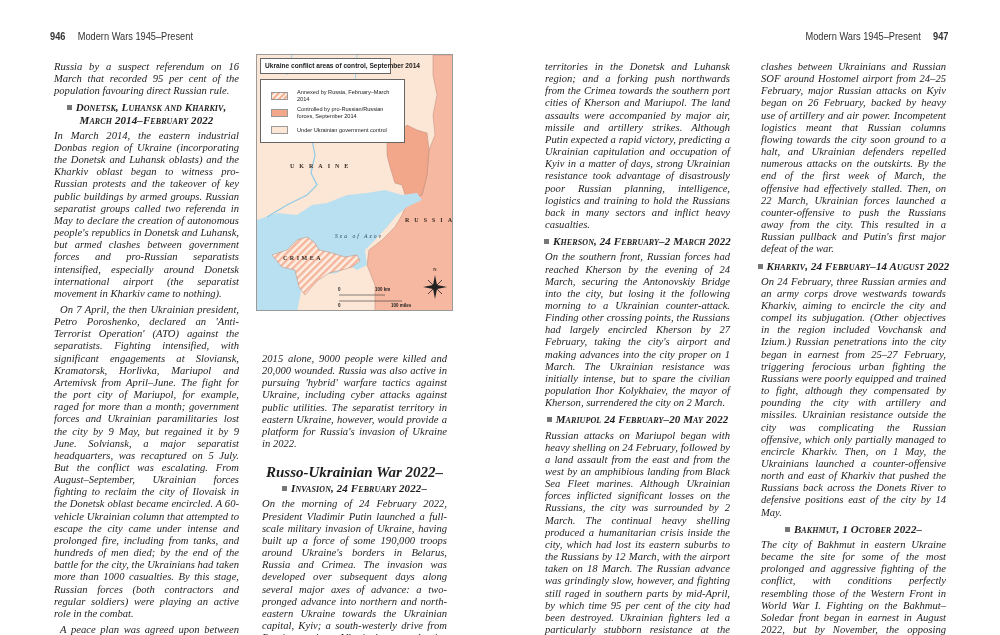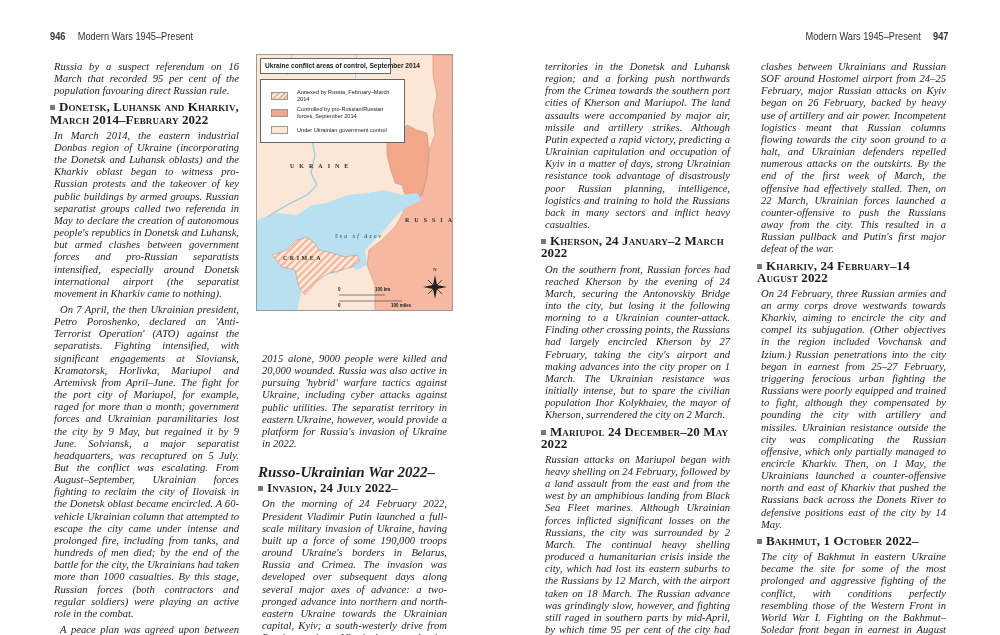--- a/index.html
+++ b/index.html
@@ -7,23 +7,23 @@
   .running-head { position: absolute; top: 30px; font-family: "Liberation Sans", sans-serif; font-size: 10.5px; color: #333; transform: scaleX(0.88); }
   .running-head .folio { font-weight: bold; }
   #head-left { left: 50px; transform-origin: left center; }
   #head-left .title { margin-left: 14px; }
   #head-right { right: 52px; transform-origin: right center; }
   #head-right .folio { margin-left: 14px; }
   .col { position: absolute; top: 57px; width: 193px; font-size: 10.6px; line-height: 12.15px; text-align: justify; hyphens: none; }
   .col p { margin: 4px; font-style: italic; }
   .col p.indent { text-indent: 6px; }
   .col p.cont { text-indent: 0; }
-  .sub { font-weight: bold; font-variant: small-caps; font-size: 13px; text-align: left; letter-spacing: 0.1px; }
+  .sub { font-weight: bold; font-variant: small-caps; font-size: 11px; text-align: center; letter-spacing: 0.1px; font-style: italic; }
   .sub .bullet { display: inline-block; width: 5px; height: 5px; background: #777; margin-right: 4px; vertical-align: 1px; }
-  .section-title { font-weight: bold; font-style: italic; font-size: 15px; text-align: left; margin: 13px 0 1px 0; line-height: 18px; }
+  .section-title { font-weight: bold; font-style: italic; font-size: 15px; text-align: center; margin: 13px 0 1px 0; line-height: 18px; }
   #col1 { left: 50px; }
   #col2 { left: 258px; top: 349px; }
   #col3 { left: 541px; }
   #col4 { left: 757px; }
   #map-figure { position: absolute; left: 256px; top: 54px; width: 197px; height: 257px; border: 1px solid #9a9a9a; box-sizing: border-box; background: #fce6d6; overflow: hidden; }
   #map-figure svg { position: absolute; left: 0; top: 0; }
   .map-title { position: absolute; left: 3px; top: 3px; width: 131px; height: 16px; background: #fff; border: 1px solid #666; box-sizing: border-box; font-family: "Liberation Sans", sans-serif; font-size: 6.6px; font-weight: bold; line-height: 14px; padding-left: 4px; color: #222; white-space: nowrap; }
   .map-legend { position: absolute; left: 3px; top: 24px; width: 145px; height: 64px; background: #fff; border: 1px solid #666; box-sizing: border-box; font-family: "Liberation Sans", sans-serif; font-size: 5.6px; color: #222; }
   .legend-row { position: absolute; left: 10px; display: flex; align-items: center; }
   .legend-row .swatch { width: 17px; height: 8px; border: 1px solid #999; box-sizing: border-box; margin-right: 9px; flex-shrink: 0; }
@@ -106,29 +106,29 @@
   <div class="map-label" style="left:176px; top:212px; letter-spacing:0; font-size:5px;">N</div>
   <div class="scale-txt" style="left:81px; top:232px;">0</div>
   <div class="scale-txt" style="left:118px; top:232px;">100 km</div>
   <div class="scale-txt" style="left:81px; top:248px;">0</div>
   <div class="scale-txt" style="left:134px; top:248px;">100 miles</div>
 </div>
 
 <div class="col" id="col2">
   <p class="cont">2015 alone, 9000 people were killed and 20,000 wounded. Russia was also active in pursuing 'hybrid' warfare tactics against Ukraine, including cyber attacks against public utilities. The separatist territory in eastern Ukraine, however, would provide a platform for Russia's invasion of Ukraine in 2022.</p>
   <div class="section-title">Russo-Ukrainian War 2022–</div>
-  <div class="sub"><span class="bullet"></span><span>Invasion, 24 July 2022–</span></div>
+  <div class="sub"><span class="bullet"></span><span>Invasion, 24 February 2022–</span></div>
   <p class="cont">On the morning of 24 February 2022, President Vladimir Putin launched a full-scale military invasion of Ukraine, having built up a force of some 190,000 troops around Ukraine's borders in Belarus, Russia and Crimea. The invasion was developed over subsequent days along several major axes of advance: a two-pronged advance into northern and north-eastern Ukraine towards the Ukrainian capital, Kyiv; a south-westerly drive from Russia against Ukraine's second city, Kharkiv; advances westwards from the eastern regions of the country, launching off from Russian-held</p>
 </div>
 
 <div class="col" id="col3">
   <p class="cont">territories in the Donetsk and Luhansk region; and a forking push northwards from the Crimea towards the southern port cities of Kherson and Mariupol. The land assaults were accompanied by major air, missile and artillery strikes. Although Putin expected a rapid victory, predicting a Ukrainian capitulation and occupation of Kyiv in a matter of days, strong Ukrainian resistance took advantage of disastrously poor Russian planning, intelligence, logistics and training to hold the Russians back in many sectors and inflict heavy casualties.</p>
-  <div class="sub"><span class="bullet"></span><span>Kherson, 24 January–2 March 2022</span></div>
+  <div class="sub"><span class="bullet"></span><span>Kherson, 24 February–2 March 2022</span></div>
   <p class="cont">On the southern front, Russian forces had reached Kherson by the evening of 24 March, securing the Antonovskiy Bridge into the city, but losing it the following morning to a Ukrainian counter-attack. Finding other crossing points, the Russians had largely encircled Kherson by 27 February, taking the city's airport and making advances into the city proper on 1 March. The Ukrainian resistance was initially intense, but to spare the civilian population Ihor Kolykhaiev, the mayor of Kherson, surrendered the city on 2 March.</p>
-  <div class="sub"><span class="bullet"></span><span>Mariupol 24 December–20 May 2022</span></div>
+  <div class="sub"><span class="bullet"></span><span>Mariupol 24 February–20 May 2022</span></div>
   <p class="cont">Russian attacks on Mariupol began with heavy shelling on 24 February, followed by a land assault from the east and from the west by an amphibious landing from Black Sea Fleet marines. Although Ukrainian forces inflicted significant losses on the Russians, the city was surrounded by 2 March. The continual heavy shelling produced a humanitarian crisis inside the city, which had lost its eastern suburbs to the Russians by 12 March, with the airport taken on 18 March. The Russian advance was grindingly slow, however, and fighting still raged in southern parts by mid-April, by which time 95 per cent of the city had been destroyed. Ukrainian fighters led a particularly stubborn resistance at the Azovstal Steel Plant, but on 20 May came the final Ukrainian surrenders.</p>
   <div class="sub"><span class="bullet"></span><span>Kyiv, 25 February–31 January 2022</span></div>
   <p class="cont">The capture of Kyiv was to be the jewel in the crown of the Russian invasion. After small-scale</p>
 </div>
 
 <div class="col" id="col4">
   <p class="cont">clashes between Ukrainians and Russian SOF around Hostomel airport from 24–25 February, major Russian attacks on Kyiv began on 26 February, backed by heavy use of artillery and air power. Incompetent logistics meant that Russian columns flowing towards the city soon ground to a halt, and Ukrainian defenders repelled numerous attacks on the outskirts. By the end of the first week of March, the offensive had effectively stalled. Then, on 22 March, Ukrainian forces launched a counter-offensive to push the Russians away from the city. This resulted in a Russian pullback and Putin's first major defeat of the war.</p>
   <div class="sub"><span class="bullet"></span><span>Kharkiv, 24 February–14 August 2022</span></div>
   <p class="cont">On 24 February, three Russian armies and an army corps drove westwards towards Kharkiv, aiming to encircle the city and compel its subjugation. (Other objectives in the region included Vovchansk and Izium.) Russian penetrations into the city began in earnest from 25–27 February, triggering ferocious urban fighting the Russians were poorly equipped and trained to fight, although they compensated by pounding the city with artillery and missiles. Ukrainian resistance outside the city was complicating the Russian offensive, which only partially managed to encircle Kharkiv. Then, on 1 May, the Ukrainians launched a counter-offensive north and east of Kharkiv that pushed the Russians back across the Donets River to defensive positions east of the city by 14 May.</p>
   <div class="sub"><span class="bullet"></span><span>Bakhmut, 1 October 2022–</span></div>

